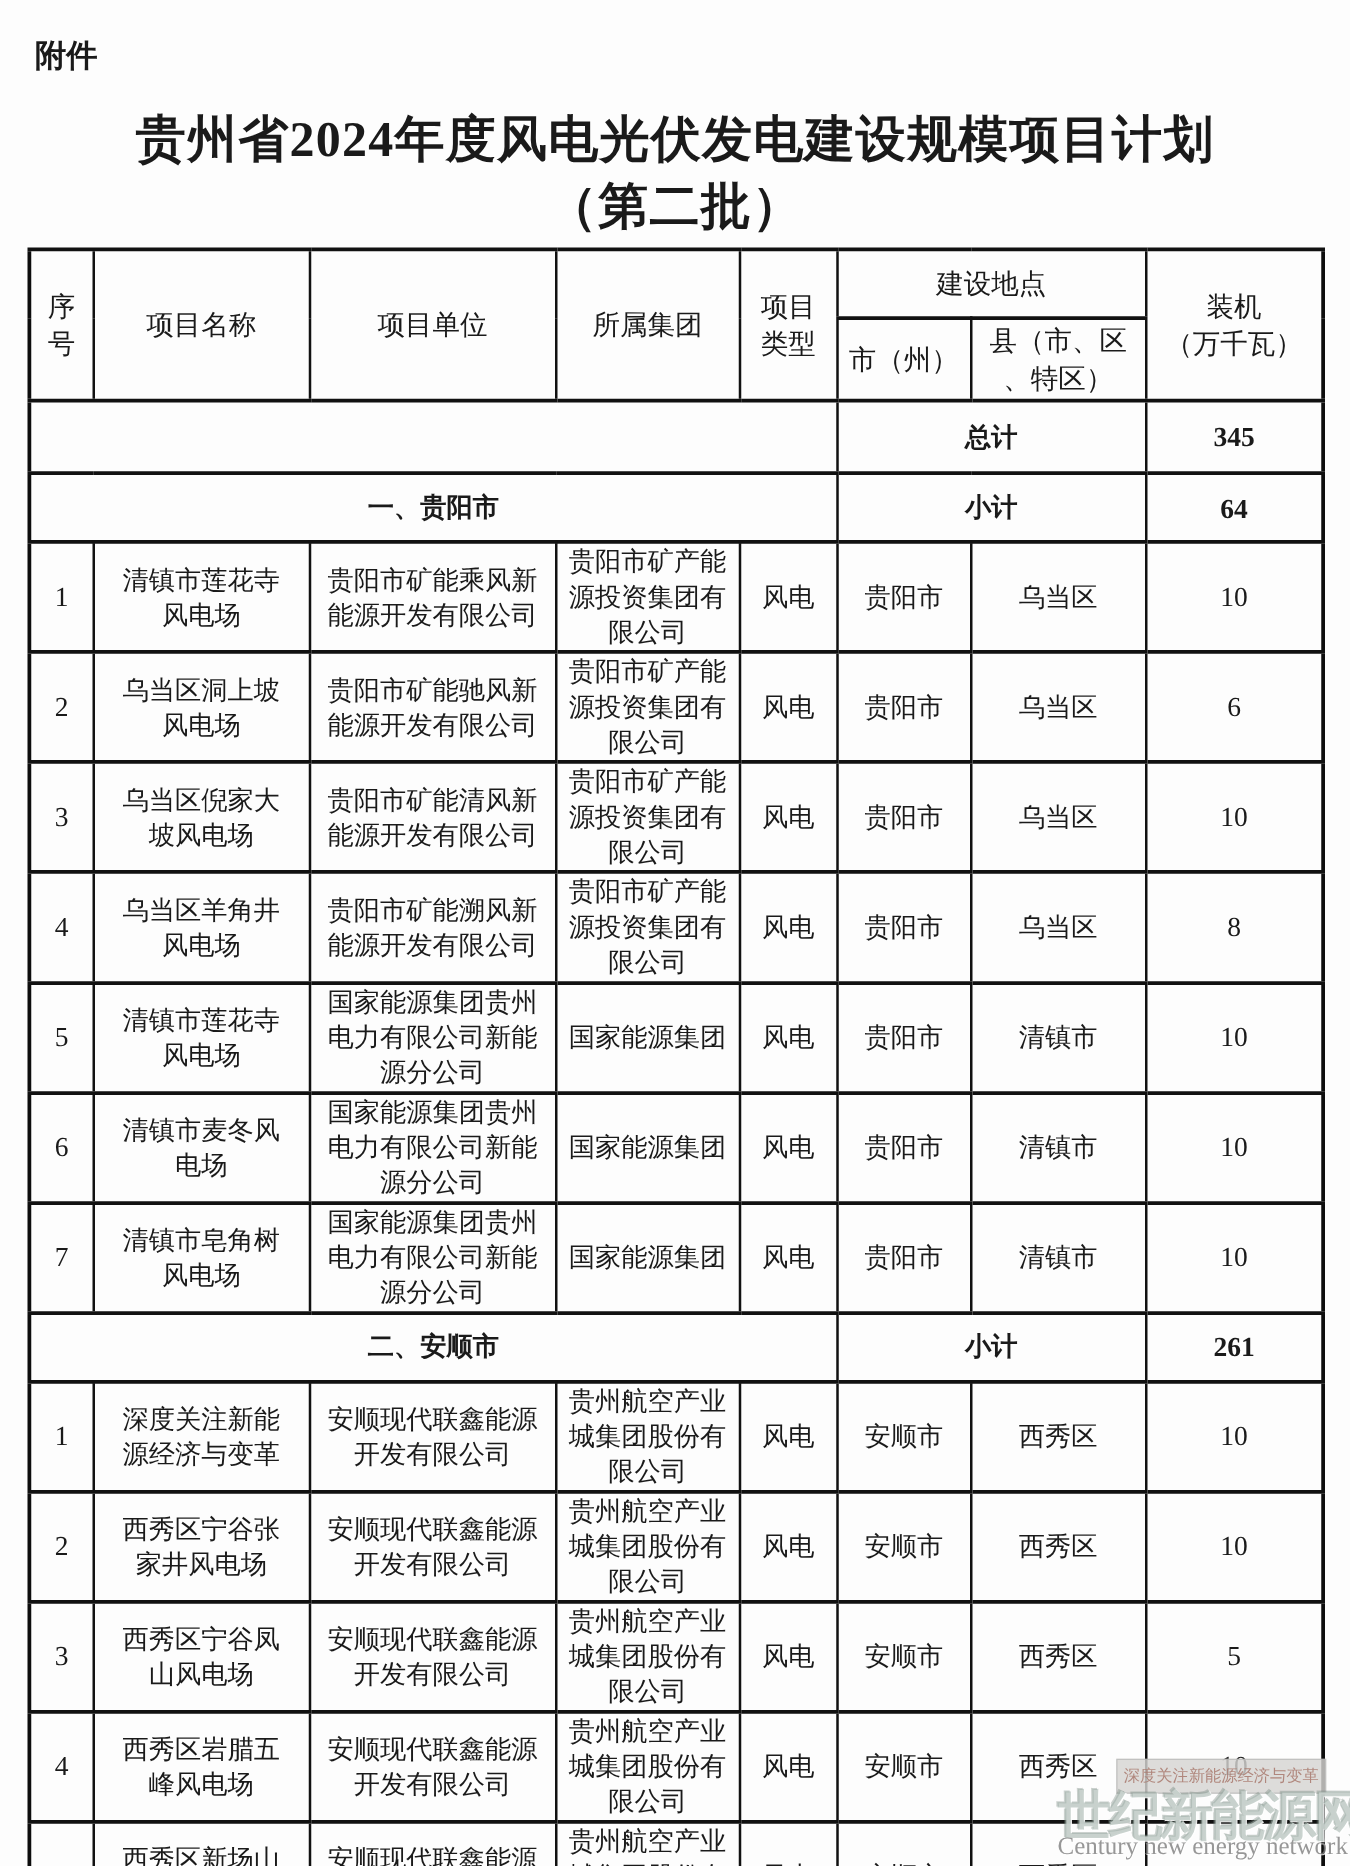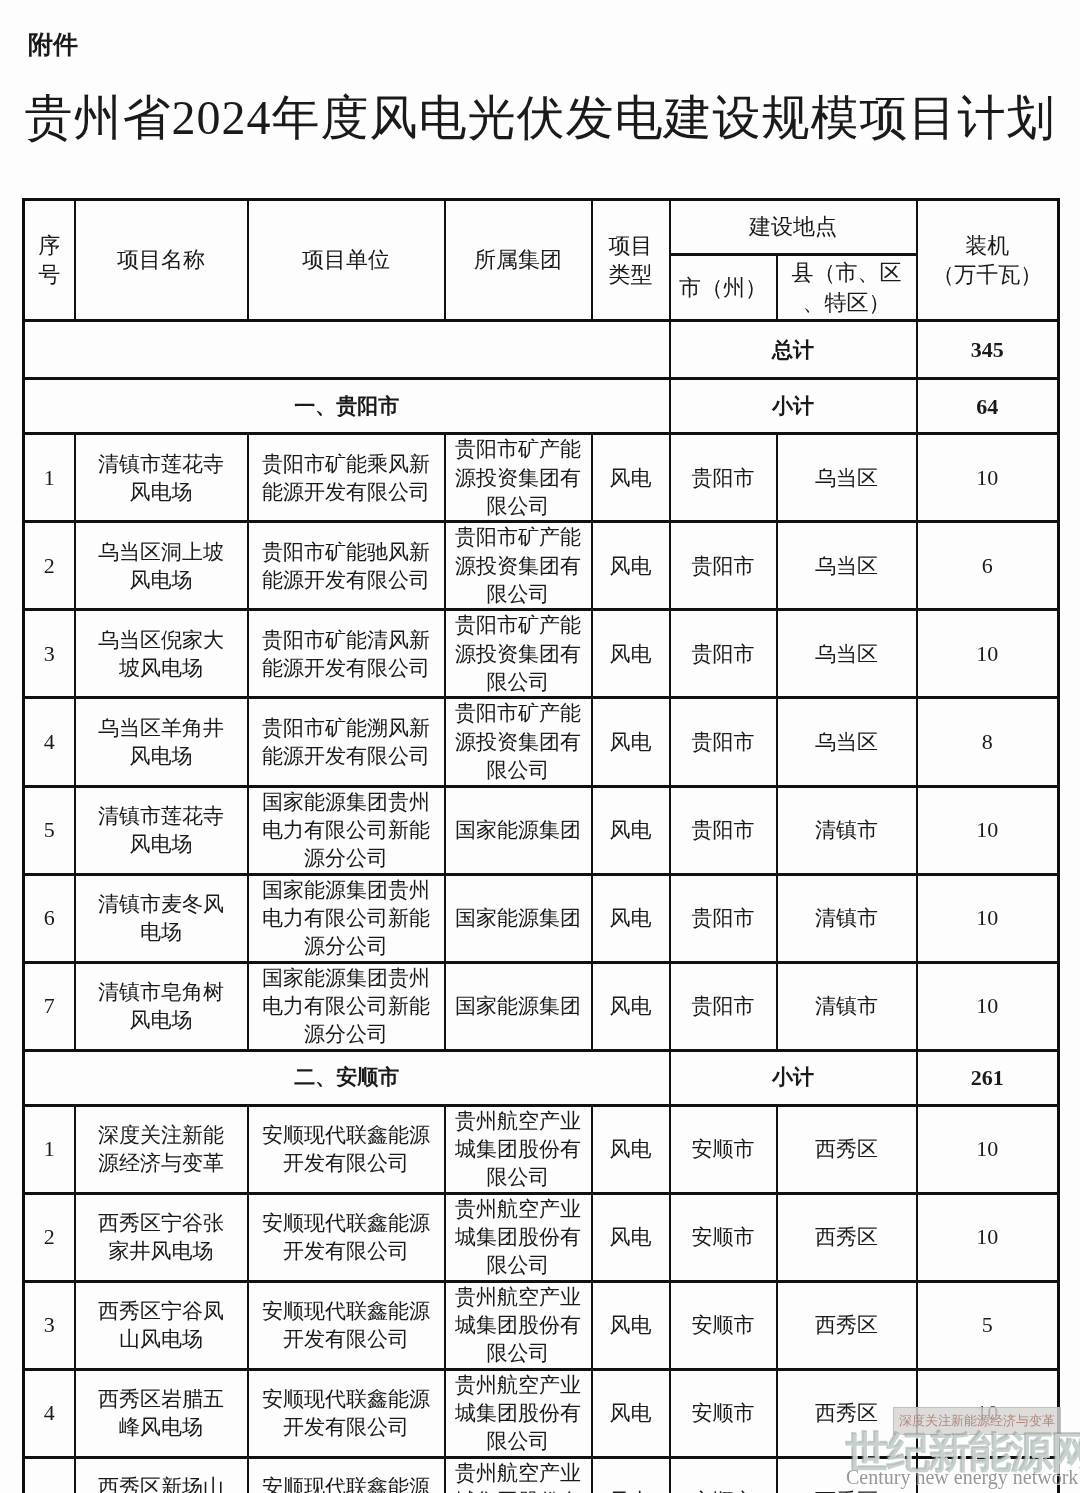--- a/index.html
+++ b/index.html
@@ -1,21 +1,21 @@
 <!DOCTYPE html>
 <html><head>
 <meta charset="utf-8">
 <style>
   html,body{margin:0;padding:0;background:#e8e8e8;}
   .page{position:relative;width:1080px;height:1493px;background:#fdfdfd;overflow:hidden;
         font-family:"Liberation Serif","DejaVu Serif",serif;color:#1a1a1a;}
   .attachment{position:absolute;left:28px;top:28px;font-size:25px;font-weight:bold;
         font-family:"Liberation Sans","DejaVu Sans",sans-serif;}
   .title{position:absolute;left:0;top:86px;width:100%;text-align:center;
-        font-size:48px;font-weight:normal;line-height:1.32;letter-spacing:1px;}
+        font-size:40px;font-weight:bold;line-height:1.32;letter-spacing:1px;}
   table.main-table{position:absolute;left:22px;top:198px;width:1035px;
         border-collapse:collapse;table-layout:fixed;border:3px solid #0d0d0d;}
   td,th{border-left:2px solid #111;border-right:2px solid #111;
         border-top:3px solid #111;border-bottom:3px solid #111;
         text-align:center;vertical-align:middle;padding:2px 4px;
         font-size:21px;font-weight:normal;line-height:1.35;overflow:hidden;}
   thead th{font-family:"Liberation Sans","DejaVu Sans",sans-serif;font-size:22px;
         white-space:pre-line;padding:2px 4px;}
   tr.h1 th{height:48px;}
   tr.h2 th{height:57px;}
@@ -45,20 +45,21 @@
 </style>
 </head>
 <body>
 
 <div class="page">
 
   <div class="attachment">附件</div>
 
   <div class="title">
     <div>贵州省2024年度风电光伏发电建设规模项目计划</div>
+    <div>（第二批）</div>
   </div>
 
   <table class="main-table">
     <colgroup>
       <col style="width:51px">
         <col style="width:173px">
         <col style="width:197px">
       <col style="width:147px">
         <col style="width:78px">
         <col style="width:107px">

